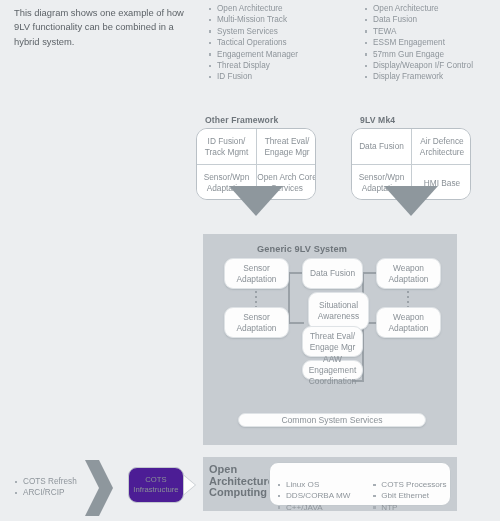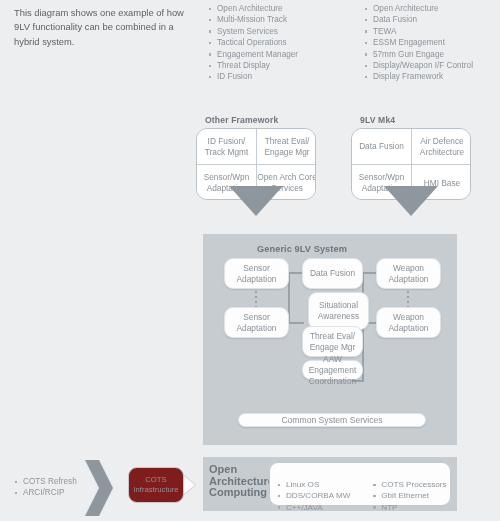--- a/index.html
+++ b/index.html
@@ -214,21 +214,21 @@
     height: 60px;
   }
 
   #cots-box {
     position: absolute;
     left: 128px;
     top: 467px;
     width: 56px;
     height: 36px;
     box-sizing: border-box;
-    background: #7f1d1d;
+    background: #4c1d95;
     border: 1.1px solid #c3c9ce;
     border-radius: 9px;
     display: flex;
     flex-direction: column;
     align-items: center;
     justify-content: center;
     text-align: center;
     font-size: 7.7px;
     line-height: 10px;
     color: #8a9197;

